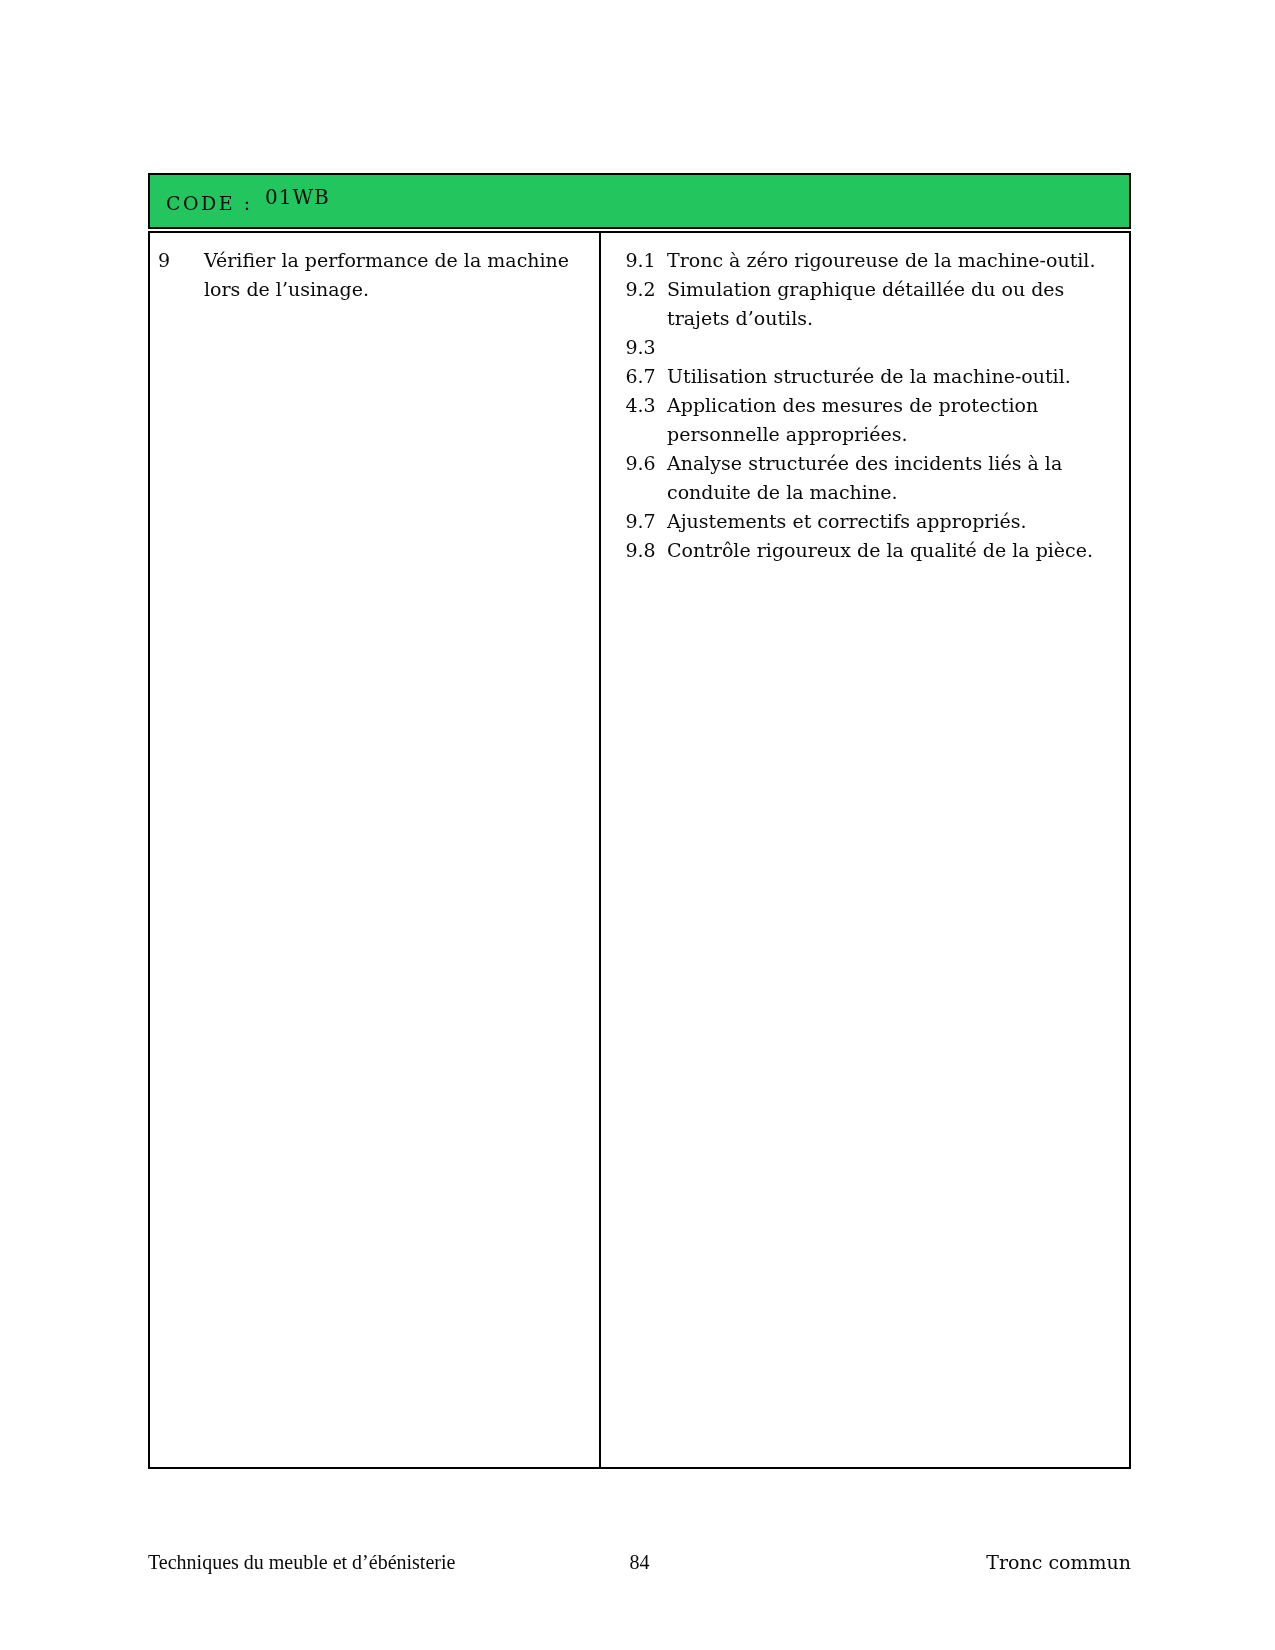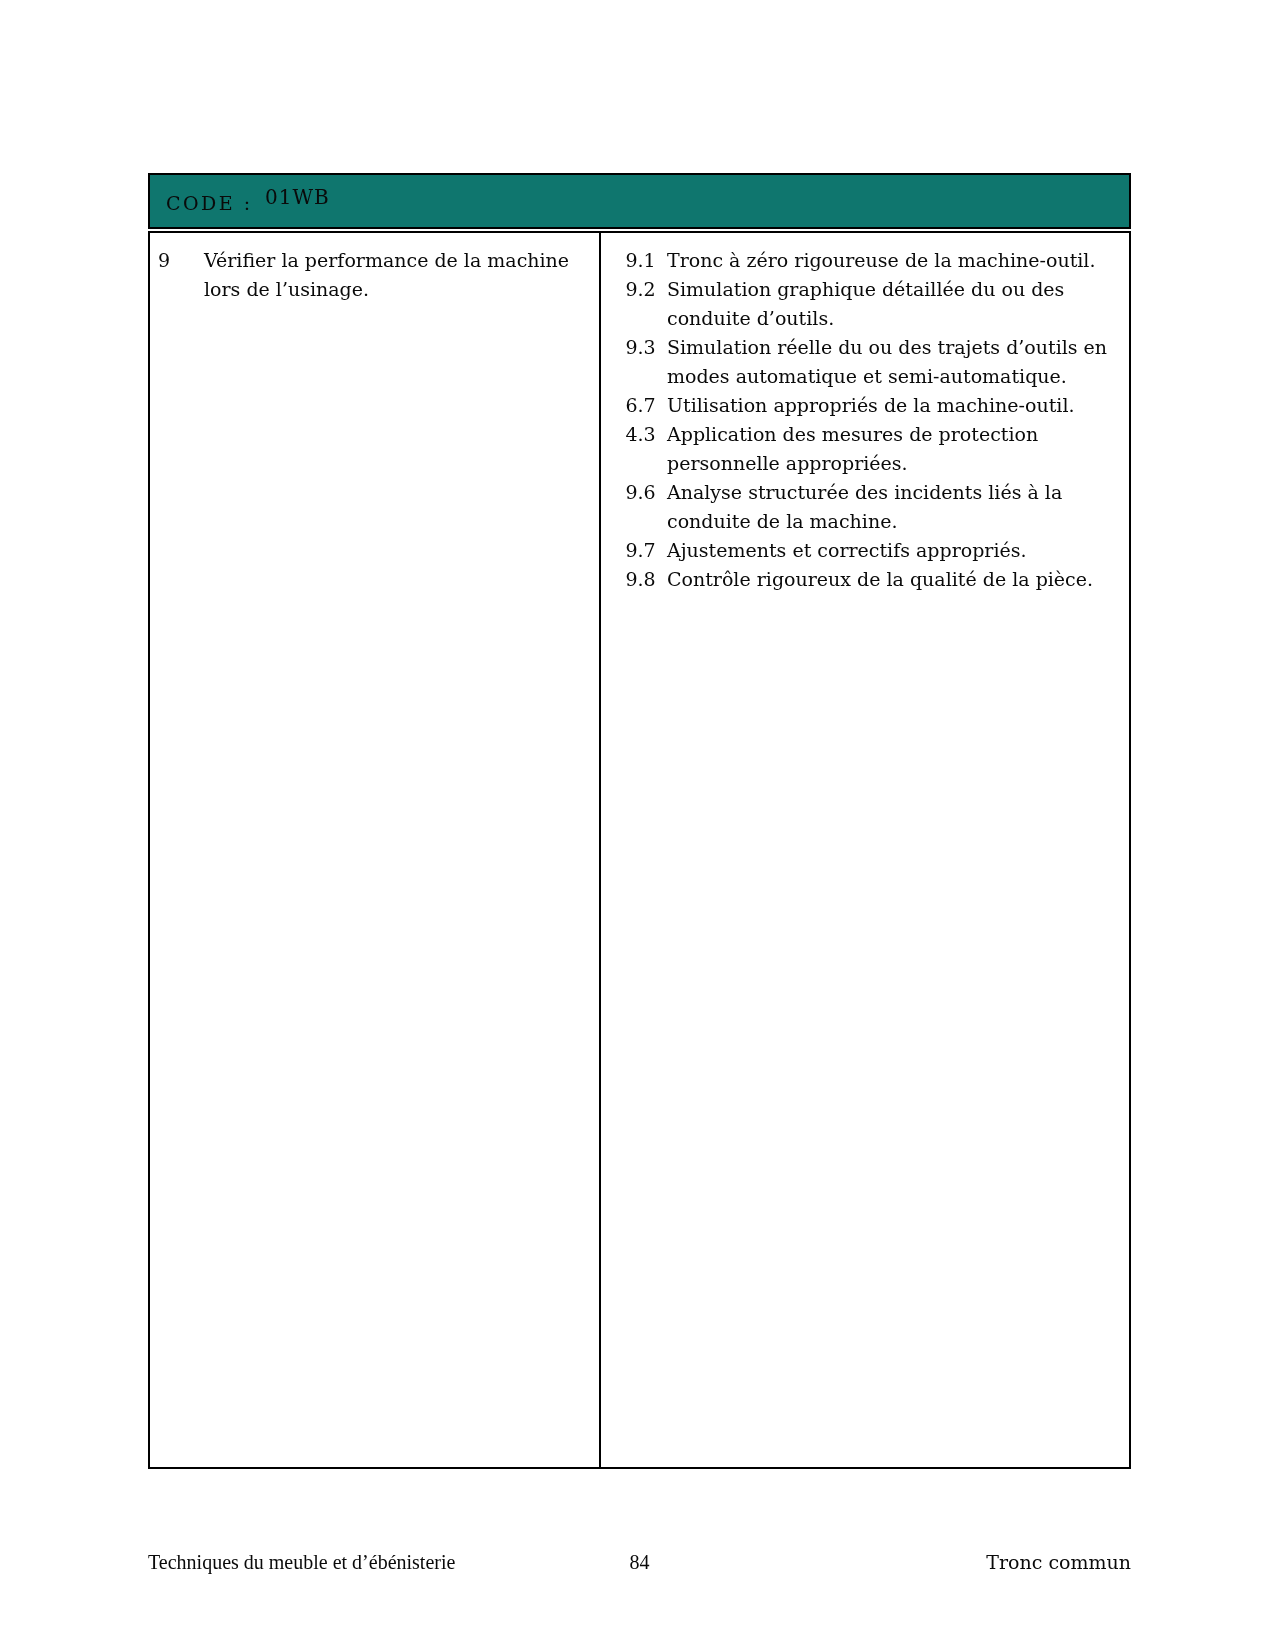--- a/index.html
+++ b/index.html
@@ -18,21 +18,21 @@
     background: #ffffff;
   }
   
   .code-box {
     position: absolute;
     left: 148px;
     top: 173px;
     width: 983px;
     height: 56px;
     border: 2px solid #000000;
-    background: #0f766e;
+    background: #22c55e;
     text-align: center;
   }
   .code-box-inner {
     position: relative;
     height: 100%;
   }
   .code-label {
     position: absolute;
     left: 16px;
     top: 17px;
@@ -137,31 +137,30 @@
 
     <div class="cell-right">
 
       <div class="req-item">
         <div class="item-number">9.1</div>
         <div class="item-text">Tronc à zéro rigoureuse de la machine-outil.</div>
       </div>
 
       <div class="req-item">
         <div class="item-number">9.2</div>
-        <div class="item-text">Simulation graphique détaillée du ou des conduite d’outils.</div>
+        <div class="item-text">Simulation graphique détaillée du ou des trajets d’outils.</div>
       </div>
 
       <div class="req-item">
         <div class="item-number">9.3</div>
-        <div class="item-text">Simulation réelle du ou des trajets d’outils en modes automatique et semi-automatique.</div>
       </div>
 
       <div class="req-item">
         <div class="item-number">6.7</div>
-        <div class="item-text">Utilisation appropriés de la machine-outil.</div>
+        <div class="item-text">Utilisation structurée de la machine-outil.</div>
       </div>
 
       <div class="req-item">
         <div class="item-number">4.3</div>
         <div class="item-text">Application des mesures de protection personnelle appropriées.</div>
       </div>
 
       <div class="req-item">
         <div class="item-number">9.6</div>
         <div class="item-text">Analyse structurée des incidents liés à la conduite de la machine.</div>

